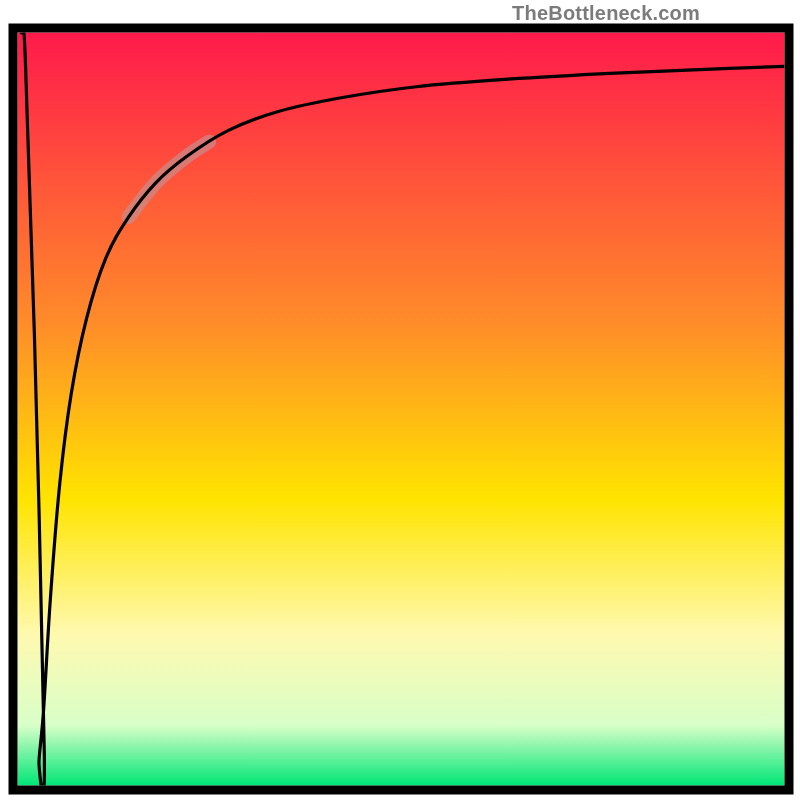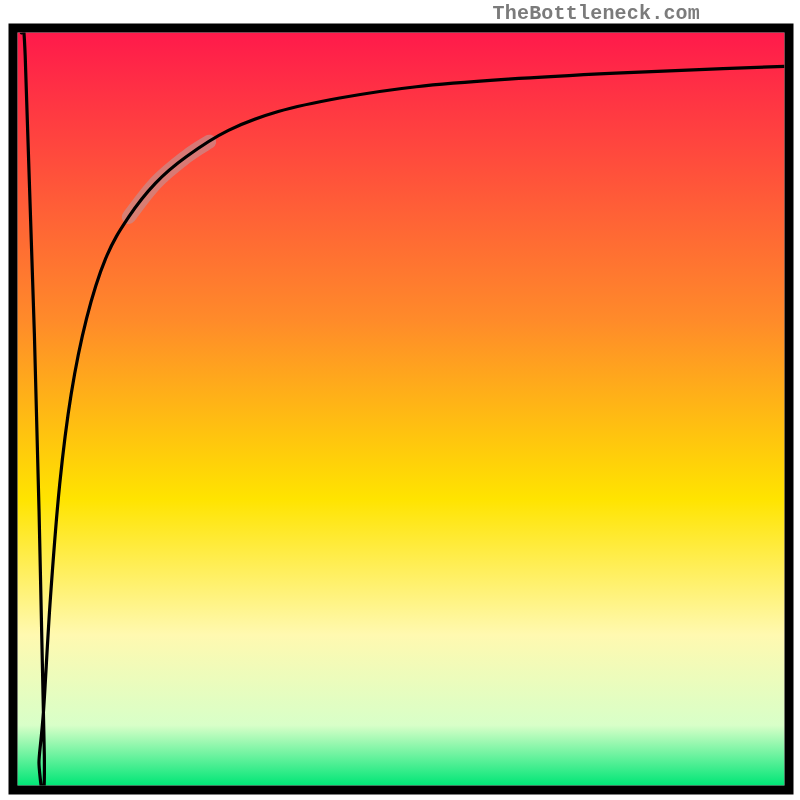--- a/index.html
+++ b/index.html
@@ -7,21 +7,20 @@
     padding: 0;
     width: 800px;
     height: 800px;
     background: #ffffff;
     font-family: Arial, Helvetica, sans-serif;
   }
   .wrap {
     position: relative;
     width: 708px;
     height: 800px;
-    font-family: Liberation Mono, monospace;
   }
   .attribution {
     position: absolute;
     top: 2px;
     right: 8px;
     font-size: 20px;
     font-weight: 600;
     color: #7b7b7b;
     letter-spacing: 0.2px;
   }

